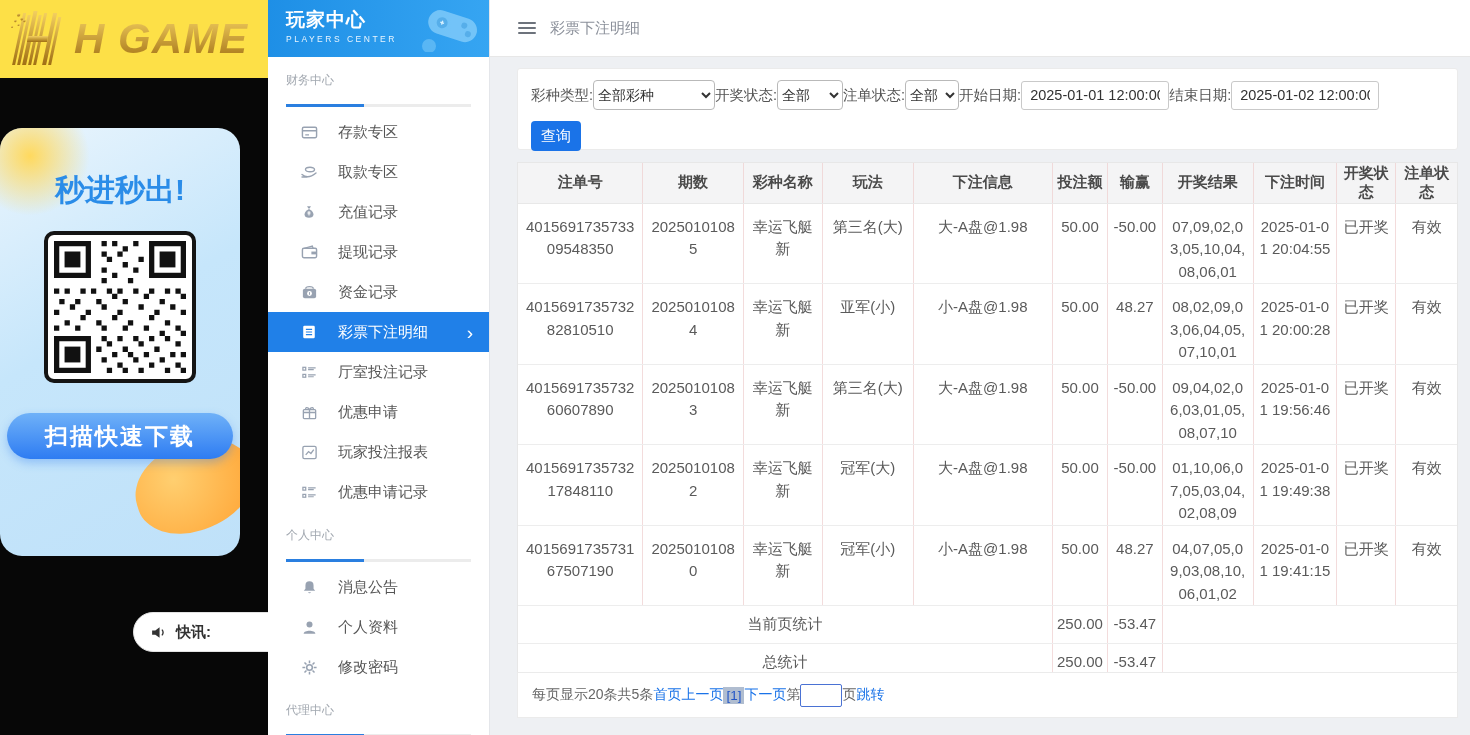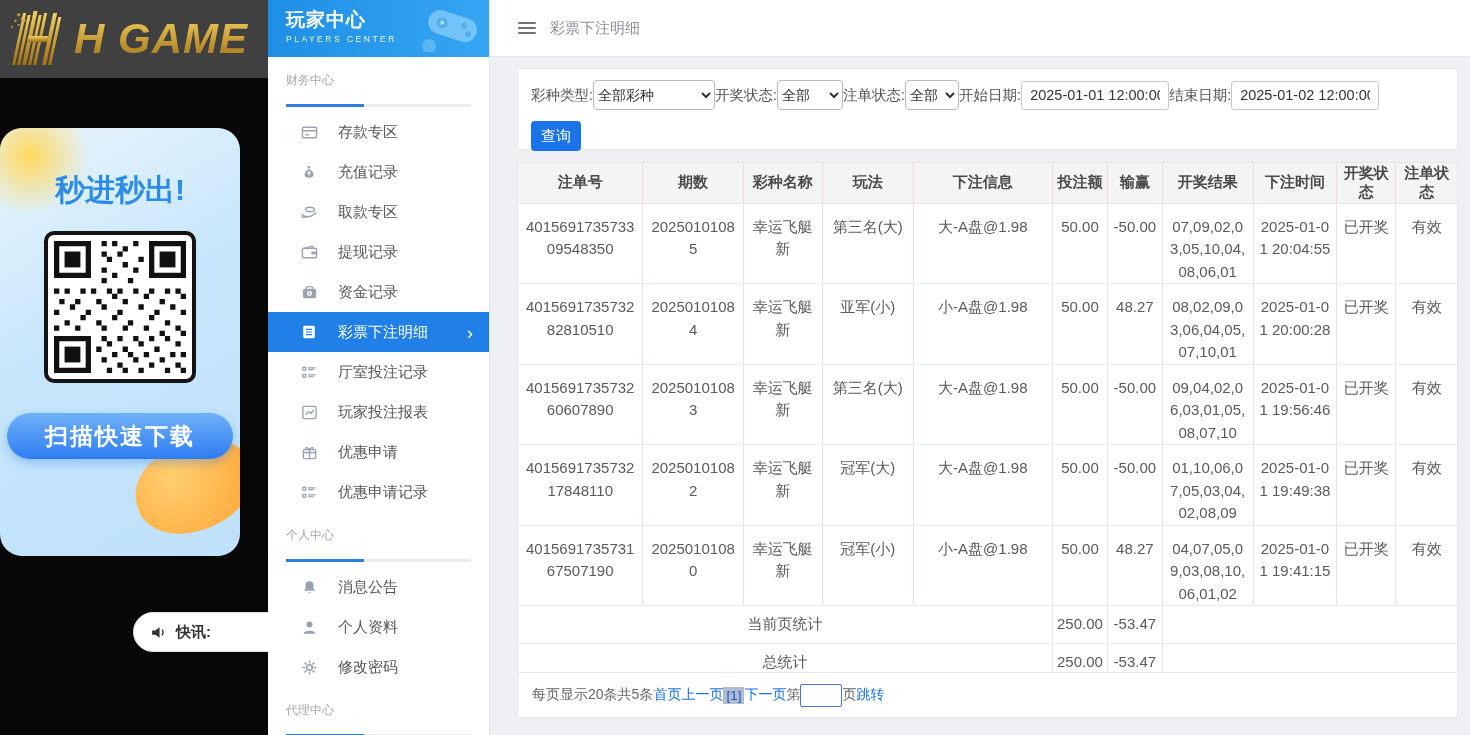--- a/index.html
+++ b/index.html
@@ -5,21 +5,21 @@
   :root{
     --accent:#1a73e8; --sidebar-active:#2080e8; --link:#1a73e8;
     --hdr-start:#1e8fe6; --hdr-end:#36a5f2; --gold-start:#f3cf5f; --gold-end:#a06f14;
   }
   *{box-sizing:border-box}
   html,body{margin:0;padding:0;width:1470px;height:735px;overflow:hidden;
     font-family:"Liberation Sans","DejaVu Sans",sans-serif;background:#eef0f3;position:relative}
 
   
   .left-panel{position:absolute;left:0;top:0;width:268px;height:735px;background:#070707;overflow:hidden}
-  .logo-band{position:absolute;left:0;top:0;width:268px;height:78px;background:#404040;
+  .logo-band{position:absolute;left:0;top:0;width:268px;height:78px;background:#fde047;
     display:flex;align-items:center;padding-left:10px;overflow:hidden}
   .logo-text{font-size:42px;font-weight:bold;font-style:italic;letter-spacing:1px;white-space:nowrap;
     background:linear-gradient(180deg,var(--gold-start),var(--gold-end));
     -webkit-background-clip:text;background-clip:text;color:transparent}
   .promo{position:absolute;left:0;top:128px;width:240px;height:428px;border-radius:22px;
     background:linear-gradient(150deg,#eaf5fd 0%,#c6e6fb 45%,#bfe1f9 100%);
     overflow:hidden;display:flex;flex-direction:column;align-items:center}
   .promo-sun{position:absolute;left:-30px;top:-32px;width:120px;height:120px;border-radius:50%;
     background:radial-gradient(circle,#ffd95e 0%,rgba(255,217,94,0) 70%)}
   .promo-blob{position:absolute;right:-16px;bottom:26px;width:122px;height:88px;
@@ -169,39 +169,39 @@
           <span class="mi-icon">
             <svg width="17" height="17" viewBox="0 0 18 18">
               <rect x="1.5" y="3.5" width="15" height="11" rx="1.5" fill="none" stroke="currentColor" stroke-width="1.5"></rect>
               <path d="M1.5 7.2h15M4.5 11.5h4" stroke="currentColor" stroke-width="1.5" fill="none"></path>
             </svg>
           </span>
           <span class="mi-label">存款专区</span>
         </div>
         <div class="menu-item">
           <span class="mi-icon">
+            <svg width="18" height="18" viewBox="0 0 18 18">
+              <ellipse cx="10" cy="6.5" rx="4.5" ry="2.2" fill="none" stroke="currentColor" stroke-width="1.4"></ellipse>
+              <path d="M2 11.5c3.5 3 8.5 3 14-1.5M2 14h5" fill="none" stroke="currentColor" stroke-width="1.4" stroke-linecap="round"></path>
+            </svg>
+          </span>
+          <span class="mi-label">取款专区</span>
+        </div>
+        <div class="menu-item">
+          <span class="mi-icon">
             <svg width="16" height="16" viewBox="0 0 18 18">
               <path d="M6.8 2.5h4.4L9.7 5.2H8.3z" fill="currentColor"></path>
               <path d="M9 5.5c-3.3 1.6-5 4-5 6.3 0 2.3 2 3.7 5 3.7s5-1.4 5-3.7c0-2.3-1.7-4.7-5-6.3z" fill="currentColor"></path>
               <path d="M9 8v5M7.3 9.3h3.4M7.3 11h3.4" stroke="#fff" stroke-width="1" fill="none"></path>
             </svg>
           </span>
           <span class="mi-label">充值记录</span>
         </div>
         <div class="menu-item">
           <span class="mi-icon">
-            <svg width="18" height="18" viewBox="0 0 18 18">
-              <ellipse cx="10" cy="6.5" rx="4.5" ry="2.2" fill="none" stroke="currentColor" stroke-width="1.4"></ellipse>
-              <path d="M2 11.5c3.5 3 8.5 3 14-1.5M2 14h5" fill="none" stroke="currentColor" stroke-width="1.4" stroke-linecap="round"></path>
-            </svg>
-          </span>
-          <span class="mi-label">取款专区</span>
-        </div>
-        <div class="menu-item">
-          <span class="mi-icon">
             <svg width="17" height="17" viewBox="0 0 18 18">
               <rect x="1.5" y="4.5" width="15" height="10" rx="1.5" fill="none" stroke="currentColor" stroke-width="1.5"></rect>
               <path d="M11 8h5.5v3H11z" fill="currentColor"></path>
               <path d="M3.5 4.5L12 2.2l.8 2.3" fill="none" stroke="currentColor" stroke-width="1.3"></path>
             </svg>
           </span>
           <span class="mi-label">提现记录</span>
         </div>
         <div class="menu-item">
           <span class="mi-icon">
@@ -230,35 +230,35 @@
               <rect x="2" y="3.5" width="3" height="3" fill="none" stroke="currentColor" stroke-width="1.3"></rect>
               <rect x="2" y="11" width="3" height="3" fill="none" stroke="currentColor" stroke-width="1.3"></rect>
               <path d="M7.5 4h8M7.5 6h6M7.5 11.5h8M7.5 13.5h6" stroke="currentColor" stroke-width="1.3"></path>
             </svg>
           </span>
           <span class="mi-label">厅室投注记录</span>
         </div>
         <div class="menu-item">
           <span class="mi-icon">
             <svg width="17" height="17" viewBox="0 0 18 18">
-              <rect x="2" y="2.5" width="14" height="13" rx="1.5" fill="none" stroke="currentColor" stroke-width="1.4"></rect>
-              <path d="M5 11.5l3-3.5 2.5 2 3-4" fill="none" stroke="currentColor" stroke-width="1.4"></path>
-            </svg>
-          </span>
-          <span class="mi-label">玩家投注报表</span>
-        </div>
-        <div class="menu-item">
-          <span class="mi-icon">
-            <svg width="17" height="17" viewBox="0 0 18 18">
               <rect x="2.5" y="6" width="13" height="9.5" rx="1" fill="none" stroke="currentColor" stroke-width="1.4"></rect>
               <path d="M2.5 9h13M9 6v9.5" stroke="currentColor" stroke-width="1.4"></path>
               <path d="M9 6C7 2.5 3.5 4 5.5 6M9 6c2-3.5 5.5-2 3.5 0" fill="none" stroke="currentColor" stroke-width="1.3"></path>
             </svg>
           </span>
           <span class="mi-label">优惠申请</span>
+        </div>
+        <div class="menu-item">
+          <span class="mi-icon">
+            <svg width="17" height="17" viewBox="0 0 18 18">
+              <rect x="2" y="2.5" width="14" height="13" rx="1.5" fill="none" stroke="currentColor" stroke-width="1.4"></rect>
+              <path d="M5 11.5l3-3.5 2.5 2 3-4" fill="none" stroke="currentColor" stroke-width="1.4"></path>
+            </svg>
+          </span>
+          <span class="mi-label">玩家投注报表</span>
         </div>
         <div class="menu-item">
           <span class="mi-icon">
             <svg width="17" height="17" viewBox="0 0 18 18">
               <rect x="2" y="3.5" width="3" height="3" fill="none" stroke="currentColor" stroke-width="1.3"></rect>
               <rect x="2" y="11" width="3" height="3" fill="none" stroke="currentColor" stroke-width="1.3"></rect>
               <path d="M7.5 4h8M7.5 6h6M7.5 11.5h8M7.5 13.5h6" stroke="currentColor" stroke-width="1.3"></path>
             </svg>
           </span>
           <span class="mi-label">优惠申请记录</span>

